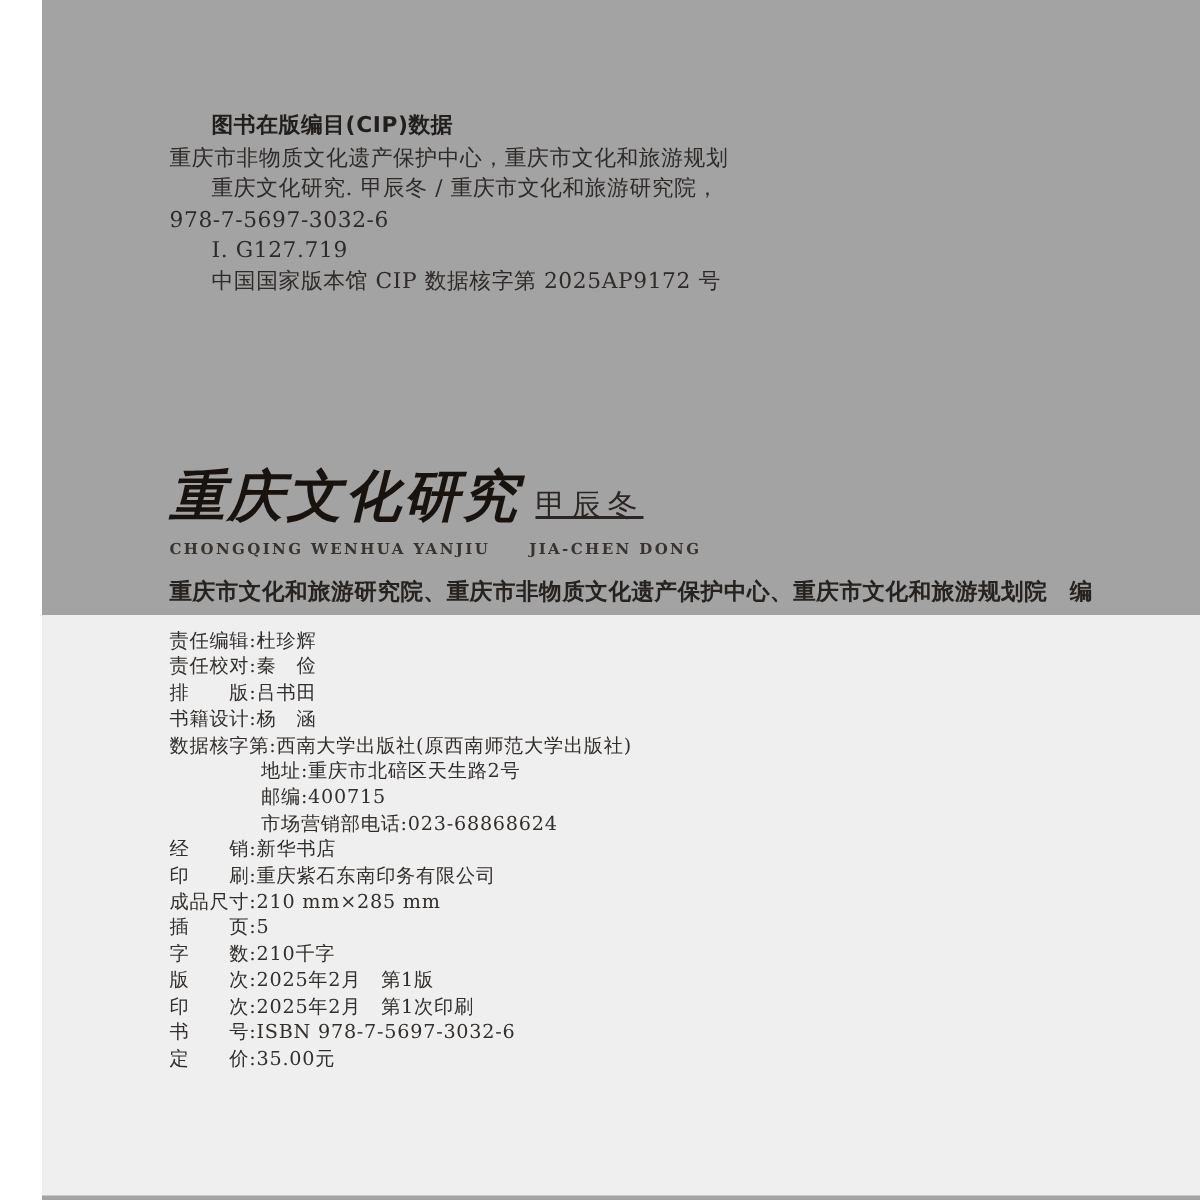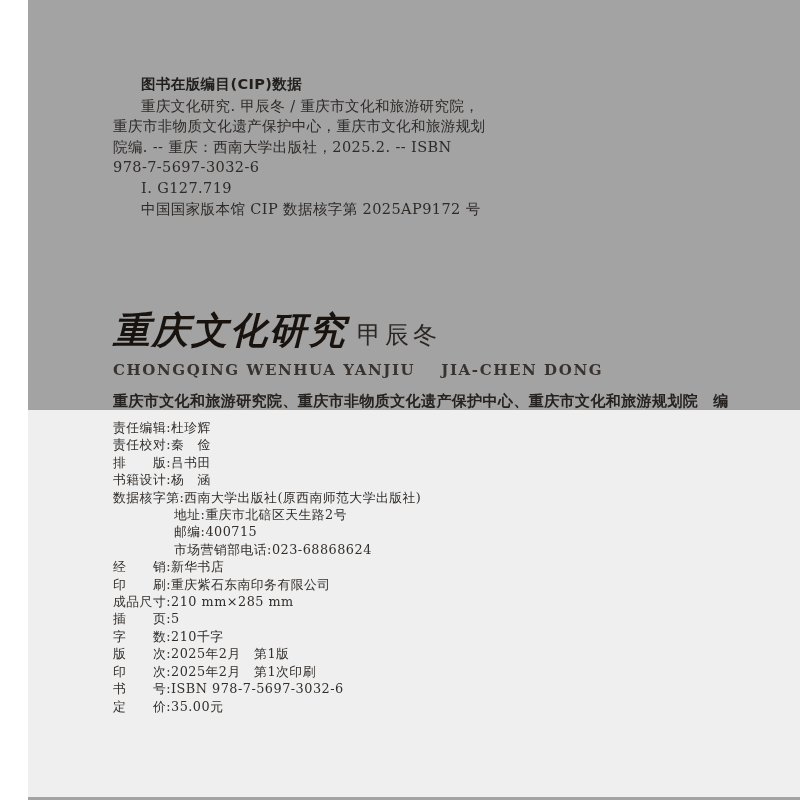--- a/index.html
+++ b/index.html
@@ -47,29 +47,30 @@
   .calligraphy {
     font-family: "DejaVu Serif", "Liberation Serif", serif;
     font-weight: bold;
     font-style: italic;
     font-size: 37px;
     letter-spacing: 2px;
     color: #19130f;
     white-space: nowrap;
   }
   .edition {
-    font-size: 24px;
+    font-size: 20px;
     letter-spacing: 4px;
     margin-left: 10px;
     color: #2b2623;
     white-space: nowrap;
+    text-decoration: underline;
   }
   .pinyin {
     margin-top: 5px;
-    font-size: 15px;
+    font-size: 10px;
     font-weight: bold;
     letter-spacing: 1.6px;
     color: #39332f;
     white-space: nowrap;
   }
   .pinyin .pinyin-part2 { margin-left: 26px; }
   .editors-line {
     margin-top: 13px;
     font-family: "DejaVu Sans", "Liberation Sans", sans-serif;
     font-weight: bold;
@@ -100,23 +101,22 @@
   .c-row .lbl { display: inline-block; min-width: 53px; }
   .c-row.indent { padding-left: 61px; }
 </style>
 </head>
 <body>
 
 <div class="page">
 
   <div class="cip">
     <div class="cip-heading">图书在版编目(CIP)数据</div>
+    <div class="cip-line">重庆市非物质文化遗产保护中心，重庆市文化和旅游规划</div>
     <div class="cip-line indent">重庆文化研究. 甲辰冬 / 重庆市文化和旅游研究院，</div>
-    <div class="cip-line">重庆市非物质文化遗产保护中心，重庆市文化和旅游规划</div>
-    <div class="cip-line">院编. -- 重庆：西南大学出版社，2025.2. -- ISBN</div>
     <div class="cip-line">978-7-5697-3032-6</div>
     <div class="cip-line indent">Ⅰ. G127.719</div>
     <div class="cip-line indent">中国国家版本馆 CIP 数据核字第 2025AP9172 号</div>
   </div>
 
   <div class="masthead">
     <div class="title-line">
       <span class="calligraphy">重庆文化研究</span>
       <span class="edition">甲辰冬</span>
     </div>

